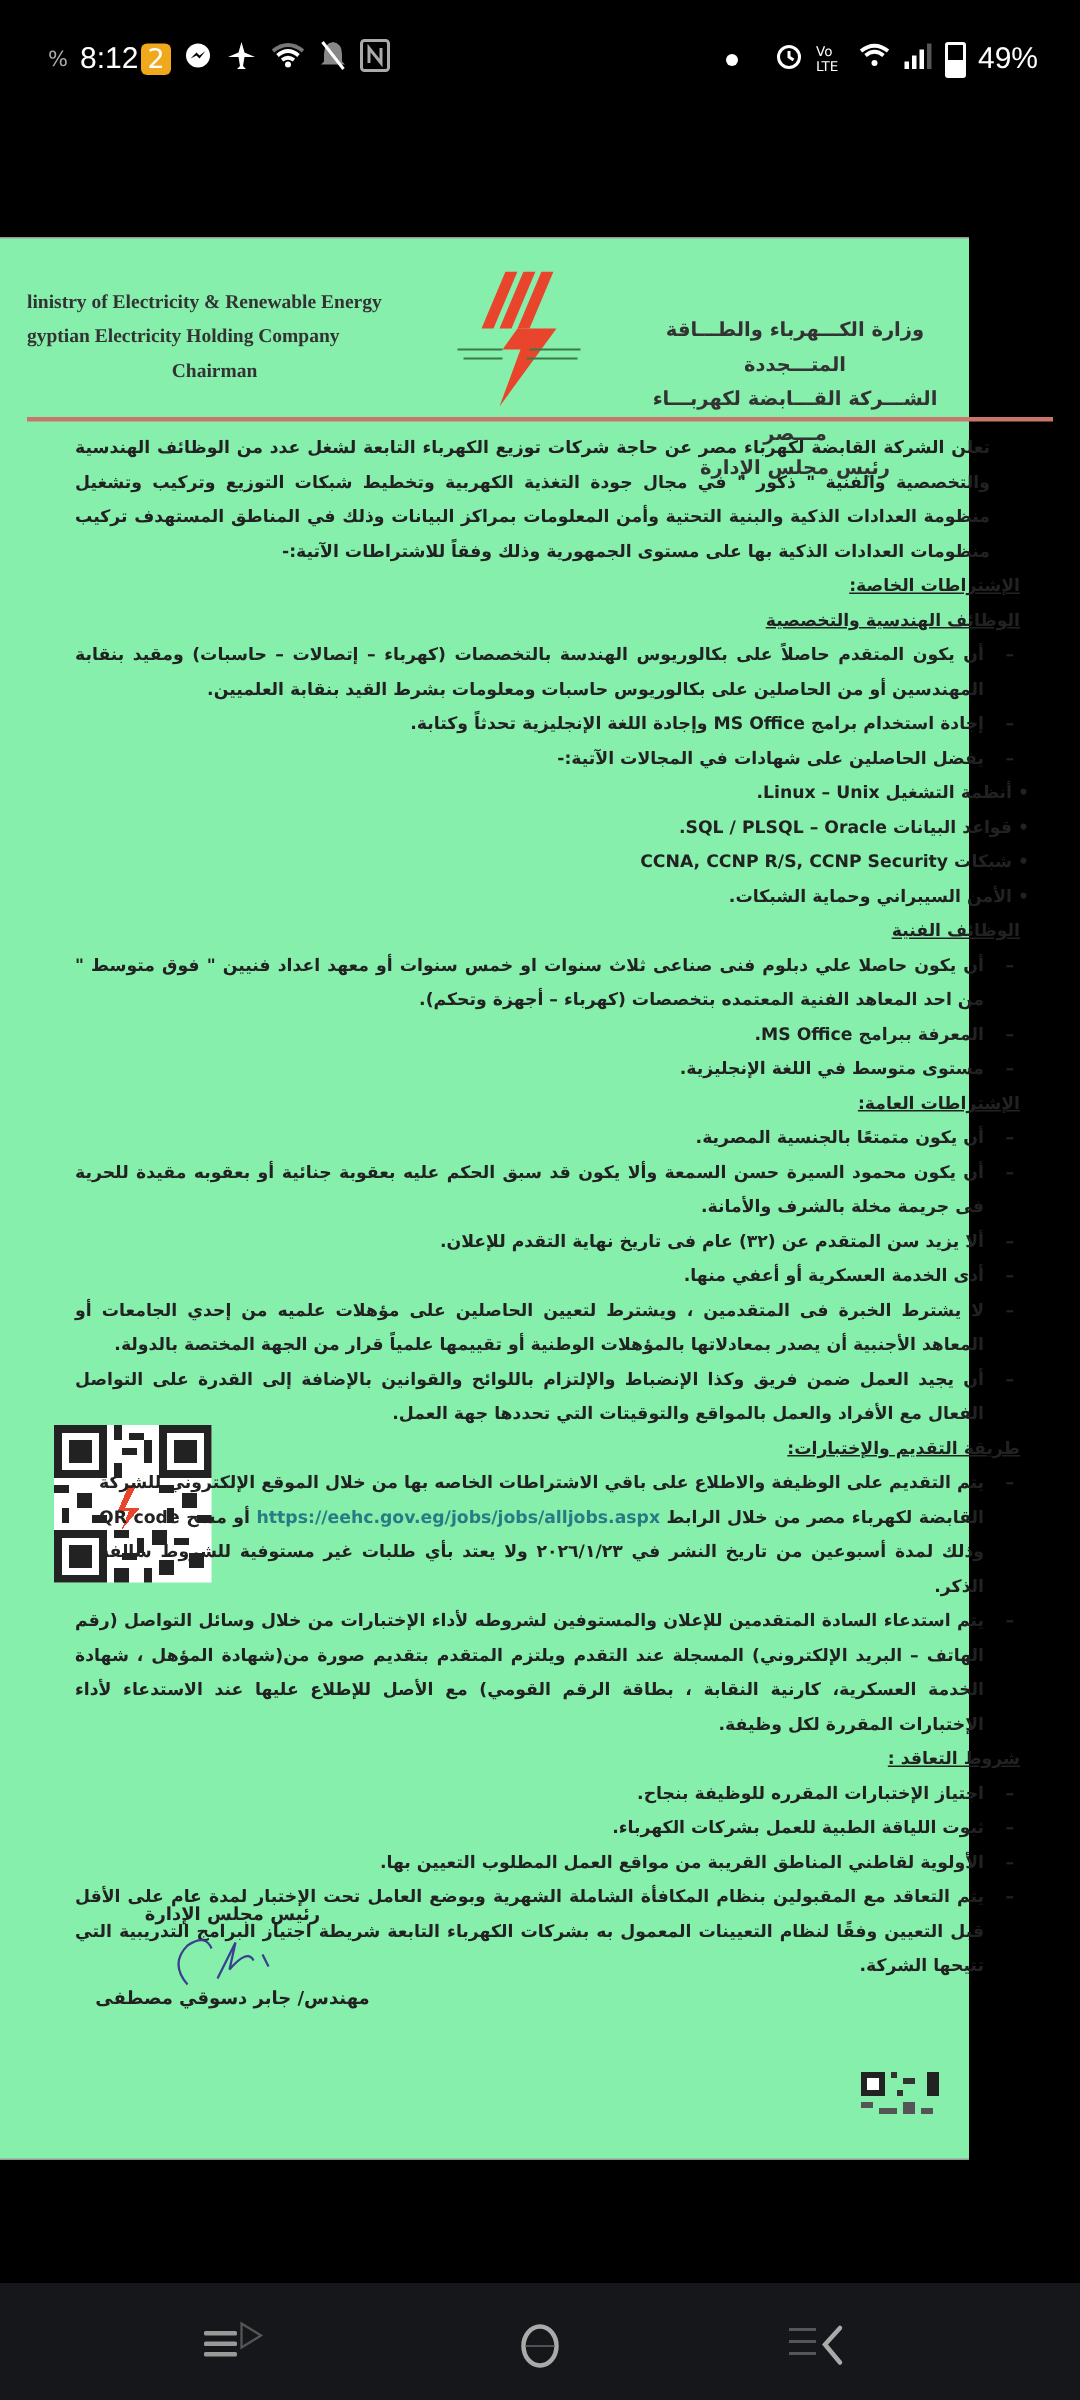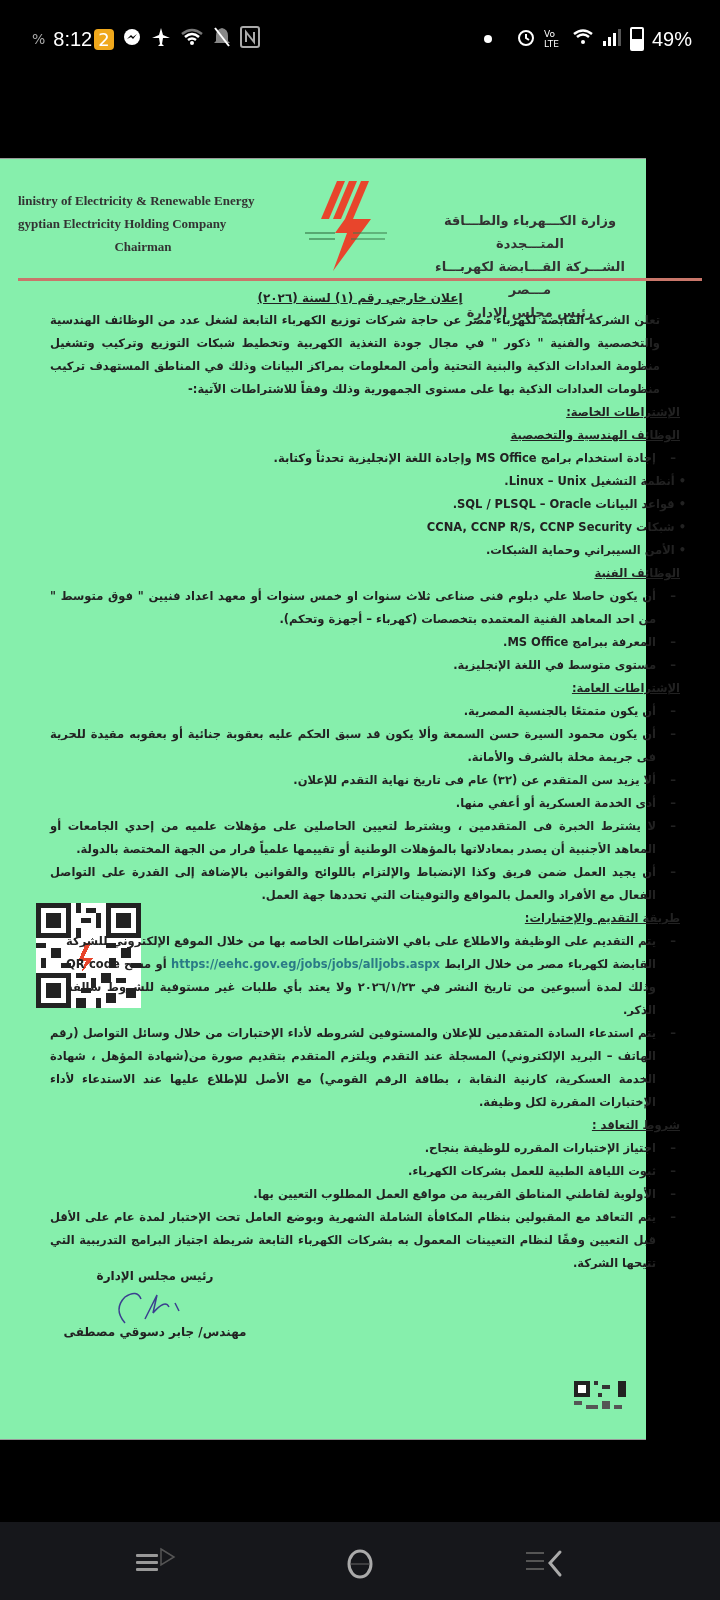--- a/index.html
+++ b/index.html
@@ -143,26 +143,27 @@
     </div>
     <div class="hdr-ar">
       <div>وزارة الكـــهرباء والطـــاقة المتـــجددة</div>
       <div>الشـــركة القـــابضة لكهربـــاء مـــصر</div>
       <div>رئيس مجلس الإدارة</div>
     </div>
     <div class="hdr-rule"></div>
   </div>
 
   <div class="body">
-    <div class="ann-title">إعلان خارجي رقم (١) لسنة (٢٠٢٦)</div>
     <div class="para">تعلن الشركة القابضة لكهرباء مصر عن حاجة شركات توزيع الكهرباء التابعة لشغل عدد من الوظائف الهندسية والتخصصية والفنية " ذكور " في مجال جودة التغذية الكهربية وتخطيط شبكات التوزيع وتركيب وتشغيل منظومة العدادات الذكية والبنية التحتية وأمن المعلومات بمراكز البيانات وذلك في المناطق المستهدف تركيب منظومات العدادات الذكية بها على مستوى الجمهورية وذلك وفقاً للاشتراطات الآتية:-</div>
 
     <div class="sect">الإشتراطات الخاصة:</div>
     <div class="sect">الوظائف الهندسية والتخصصية</div>
+    <div class="li">أن يكون المتقدم حاصلاً على بكالوريوس الهندسة بالتخصصات (كهرباء – إتصالات – حاسبات) ومقيد بنقابة المهندسين أو من الحاصلين على بكالوريوس حاسبات ومعلومات بشرط القيد بنقابة العلميين.</div>
     <div class="li">إجادة استخدام برامج MS Office وإجادة اللغة الإنجليزية تحدثاً وكتابة.</div>
+    <div class="li">يفضل الحاصلين على شهادات في المجالات الآتية:-</div>
     <div class="bul">أنظمة التشغيل Linux – Unix.</div>
     <div class="bul">قواعد البيانات SQL / PLSQL – Oracle.</div>
     <div class="bul">شبكات CCNA, CCNP R/S, CCNP Security</div>
     <div class="bul">الأمن السيبراني وحماية الشبكات.</div>
 
     <div class="sect">الوظائف الفنية</div>
     <div class="li">أن يكون حاصلا علي دبلوم فنى صناعى ثلاث سنوات او خمس سنوات أو معهد اعداد فنيين " فوق متوسط " من احد المعاهد الفنية المعتمده بتخصصات (كهرباء – أجهزة وتحكم).</div>
     <div class="li">المعرفة ببرامج MS Office.</div>
     <div class="li">مستوى متوسط في اللغة الإنجليزية.</div>
 

